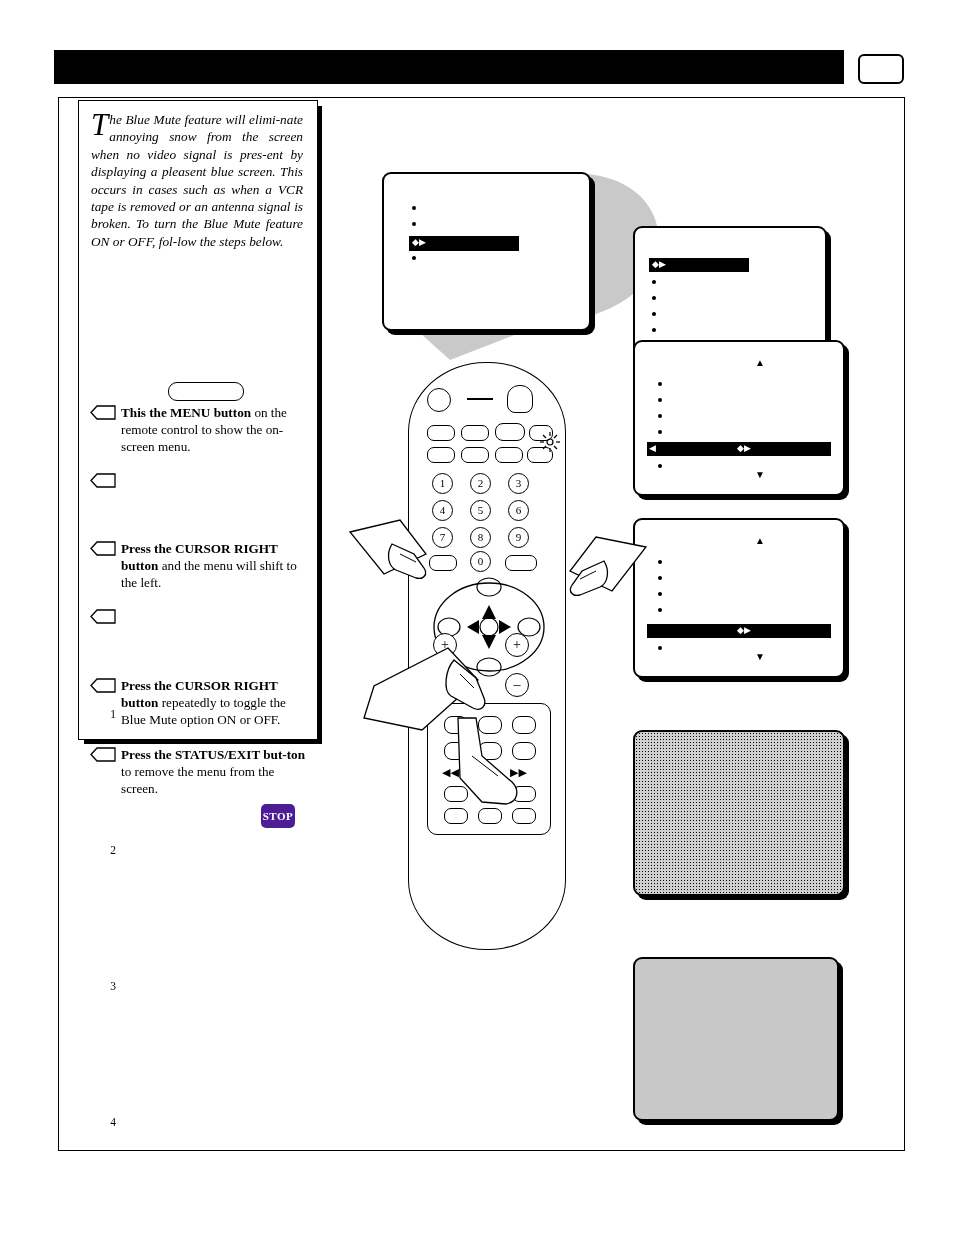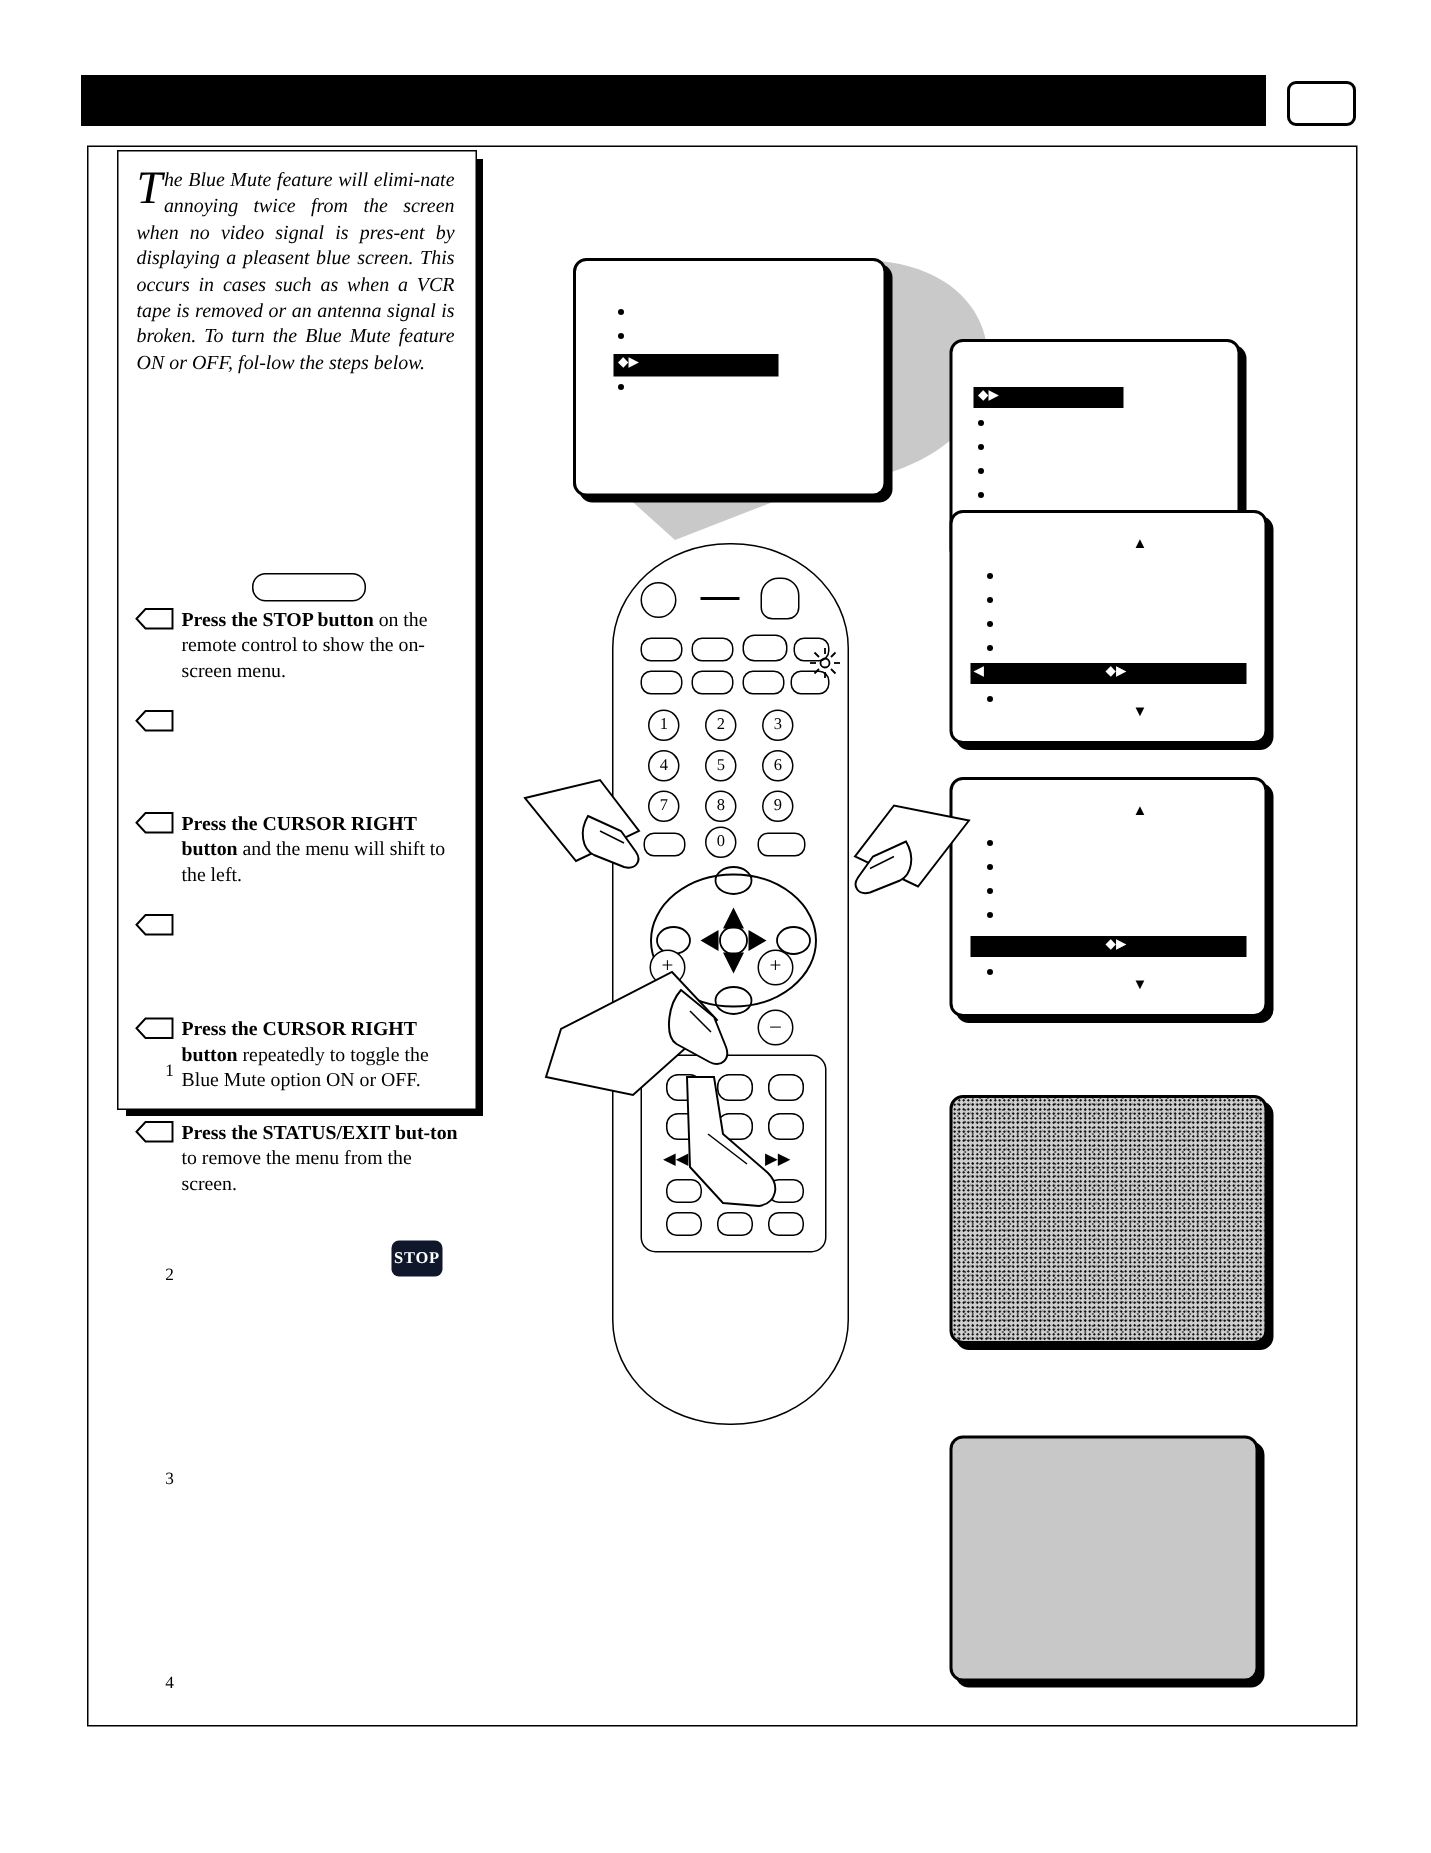--- a/index.html
+++ b/index.html
@@ -20,21 +20,21 @@
   .intro{position:absolute;left:12px;top:10px;width:212px;font-style:italic;font-size:13.3px;line-height:17.4px;text-align:justify;}
   .intro .drop{float:left;font-size:31px;line-height:27px;padding-right:1px;font-style:italic;font-family:"Liberation Serif",serif;}
 
   .oval{position:absolute;left:89px;top:281px;width:74px;height:17px;border:1.5px solid #000;border-radius:9px;background:#fff;}
 
   .step{position:absolute;left:10px;width:220px;font-size:13.2px;line-height:17.2px;}
   .step .num{position:absolute;left:0;top:1px;width:28px;height:15px;}
   .step .numtxt{position:absolute;left:0;top:0;width:28px;height:15px;text-align:center;font-size:11.5px;font-family:"Liberation Serif",serif;line-height:15px;}
   .step .txt{margin-left:32px;display:block;text-align:left;}
   .step b{font-weight:bold;}
-  .stop{position:absolute;left:182px;top:726px;width:34px;height:24px;background:#0f172a;border-radius:5px;color:#fff;font-size:11px;font-weight:bold;text-align:center;line-height:24px;letter-spacing:.5px;}
+  .stop{position:absolute;left:182px;top:703px;width:34px;height:24px;background:#4c1d95;border-radius:5px;color:#fff;font-size:11px;font-weight:bold;text-align:center;line-height:24px;letter-spacing:.5px;}
 
   
   .tv{position:absolute;border:2px solid #000;border-radius:9px;background:#fff;box-shadow:4px 4px 0 #000;}
   .bullet{position:absolute;width:4px;height:4px;background:#000;border-radius:50%;}
   .hl{position:absolute;background:#000;}
   .hl .marker{position:absolute;left:3px;top:2px;color:#fff;font-size:9px;line-height:9px;font-family:"DejaVu Sans",sans-serif;}
 
   .noise{position:absolute;border:2px solid #000;border-radius:9px;box-shadow:4px 4px 0 #000;
     background-color:#cfcfcf;
     background-image:
@@ -121,33 +121,33 @@
   </div>
 
   <div class="noise" style="left:633px;top:730px;width:208px;height:162px;"></div>
 
   <div class="bluescr" style="left:633px;top:957px;width:202px;height:160px;"></div>
 
   <div class="panel-shadow"></div>
   <div class="panel">
 
     <div class="intro">
-      <span class="drop">T</span><span>he Blue Mute feature will elimi-nate annoying twice from the screen when no video signal is pres-ent by displaying a pleasent blue screen. This occurs in cases such as when a VCR tape is removed or an antenna signal is broken. To turn the Blue Mute feature ON or OFF, fol-low the steps below.</span>
+      <span class="drop">T</span><span>he Blue Mute feature will elimi-nate annoying snow from the screen when no video signal is pres-ent by displaying a pleasent blue screen. This occurs in cases such as when a VCR tape is removed or an antenna signal is broken. To turn the Blue Mute feature ON or OFF, fol-low the steps below.</span>
     </div>
 
     <div class="oval"></div>
 
     <div class="step" style="top:303px;">
       <div class="num">
         <svg width="28" height="15" viewBox="0 0 28 15">
             <polygon points="2,7.5 8,1 26,1 26,14 8,14" fill="none" stroke="#000" stroke-width="1.3"></polygon>
           </svg>
       </div>
       <div class="numtxt" style="top:303px;left:10px;position:absolute;">1</div>
-      <span class="txt"><b>Press the STOP button</b><span> on the remote control to show the on-screen menu.</span></span>
+      <span class="txt"><b>This the MENU button</b><span> on the remote control to show the on-screen menu.</span></span>
     </div>
 
     <div class="step" style="top:371px;">
       <div class="num">
         <svg width="28" height="15" viewBox="0 0 28 15">
             <polygon points="2,7.5 8,1 26,1 26,14 8,14" fill="none" stroke="#000" stroke-width="1.3"></polygon>
           </svg>
       </div>
       <div class="numtxt" style="top:371px;left:10px;position:absolute;">2</div>
     </div>

